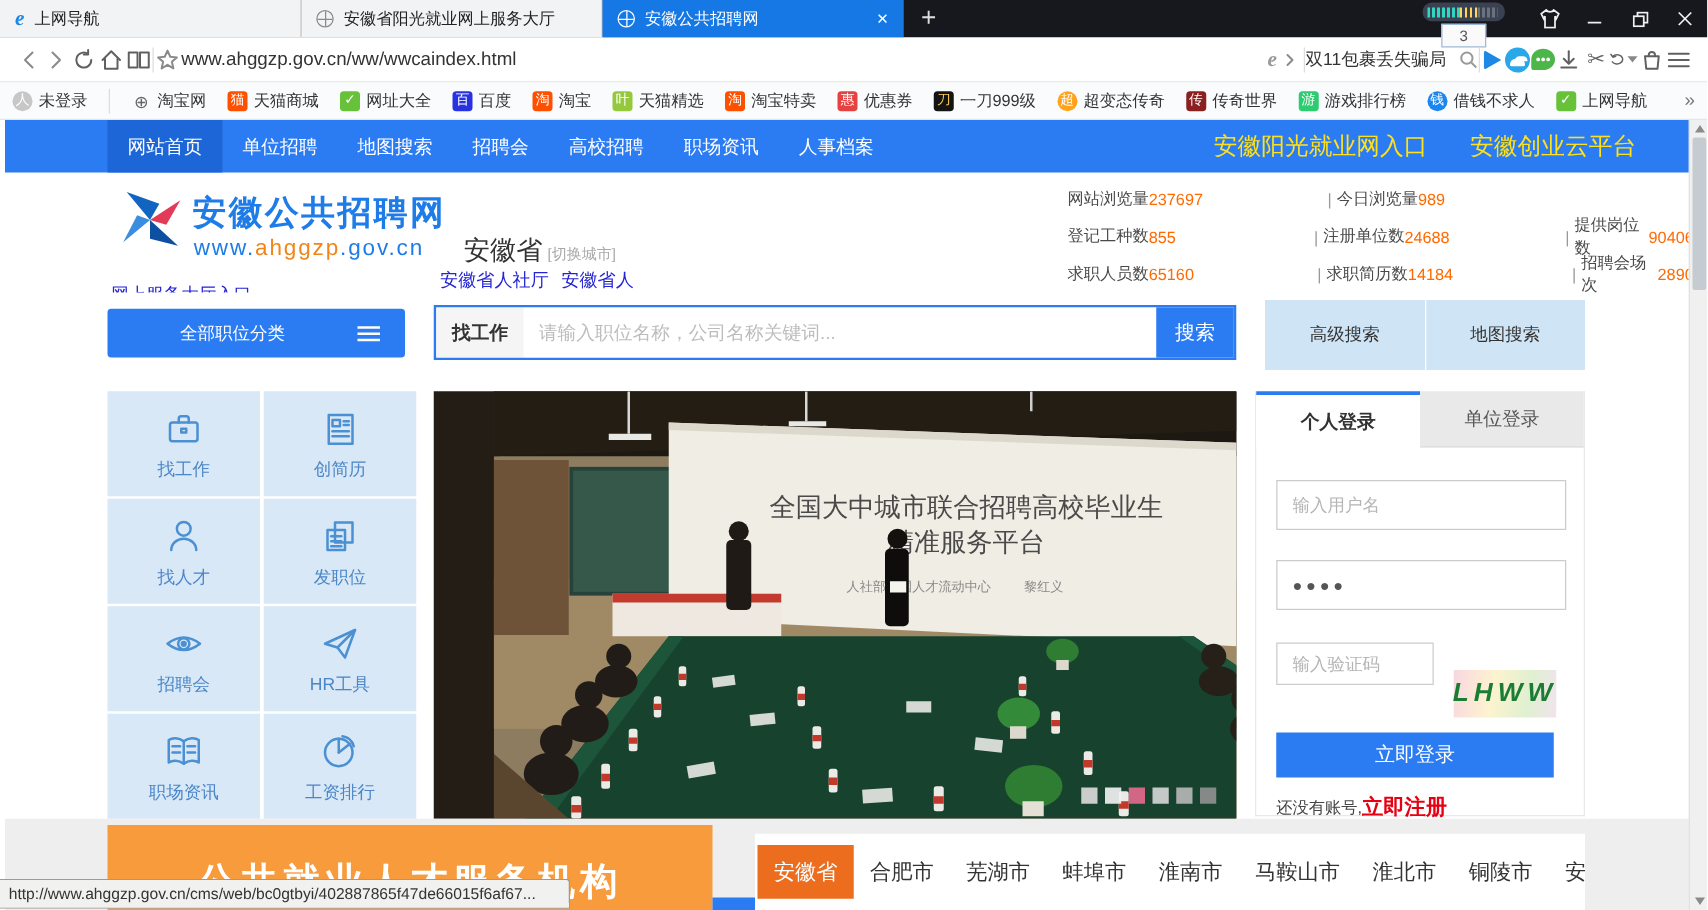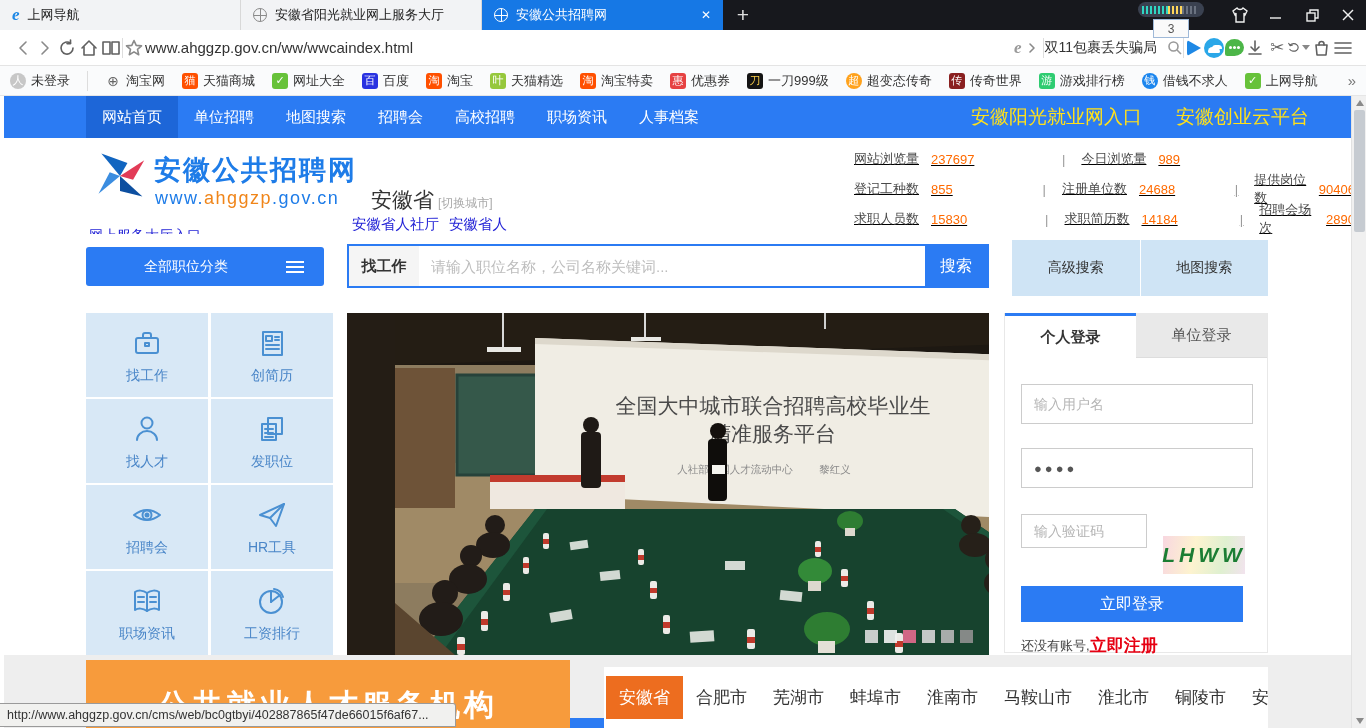--- a/index.html
+++ b/index.html
@@ -72,21 +72,21 @@
   .site-url { position:absolute; left:151px; top:92px; font-size:18px; letter-spacing:1.5px; color:#1e7ce8; }
   .site-url .hl { color:#f08519; }
   .province { position:absolute; left:367px; top:90px; font-size:21px; color:#333; }
   .switch-city { font-size:12px; color:#a9a9a9; margin-left:4px; }
   .gov-links { position:absolute; left:348px; top:119px; font-size:14.5px; display:flex; gap:10px; }
   .gov-links a { color:#2323d6; text-decoration:none; }
   .clipped-link { position:absolute; left:85px; top:131px; height:7px; overflow:hidden; font-size:14px; color:#2323d6; }
 
   .stats { position:absolute; left:850px; top:48px; font-size:13px; }
   .stat-row { display:flex; height:30px; align-items:center; }
-  .stat-cell { display:flex; align-items:center; gap:12px;text-decoration:underline; }
+  .stat-cell { display:flex; align-items:center; gap:0; }
   .stat-cell.w1 { width:208px; }
   .stat-cell.w2 { width:212px; }
   .stat-cell .sep { color:#999; margin-right:4px; }
   .stat-cell .lb { color:#4a4a4a; }
   .stat-cell .vl { color:#ff6a00; }
 
   
   .cat-btn { position:absolute; left:82px; top:151px; width:238px; height:39px; background:#2b7bf3; border-radius:3px; color:#fff; font-size:14px; display:flex; align-items:center; }
   .cat-btn .txt { flex:1; text-align:center; }
   .ham { width:18px; height:12px; border-top:2px solid #fff; border-bottom:2px solid #fff; position:relative; margin-right:20px; }
@@ -416,21 +416,21 @@
           </span>
         <span class="stat-cell">
             <span class="sep">|</span>
             <span class="lb">提供岗位数</span>
             <span class="vl">90406</span>
           </span>
       </div>
       <div class="stat-row">
         <span class="stat-cell w1">
             <span class="lb">求职人员数</span>
-            <span class="vl">15830</span>
+            <span class="vl">65160</span>
           </span>
         <span class="stat-cell w2">
             <span class="sep">|</span>
             <span class="lb">求职简历数</span>
             <span class="vl">14184</span>
           </span>
         <span class="stat-cell">
             <span class="sep">|</span>
             <span class="lb">招聘会场次</span>
             <span class="vl">2890</span>

